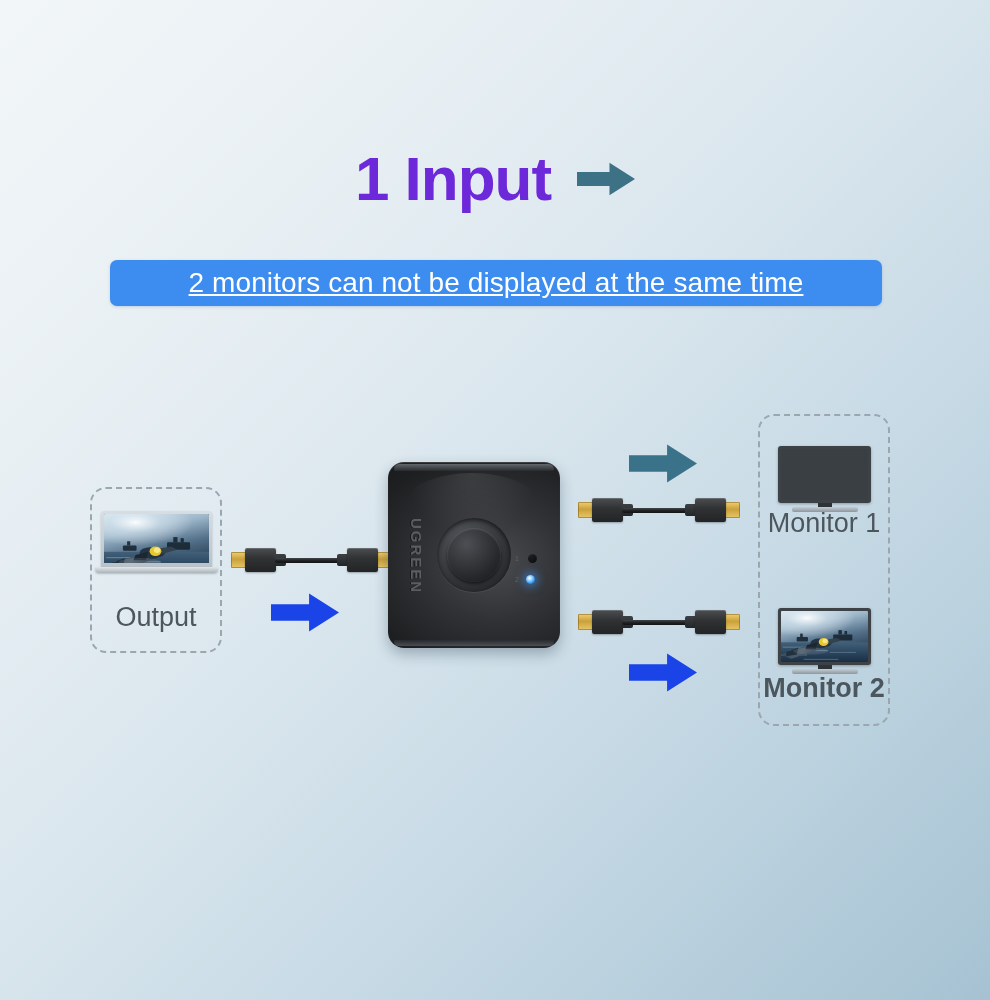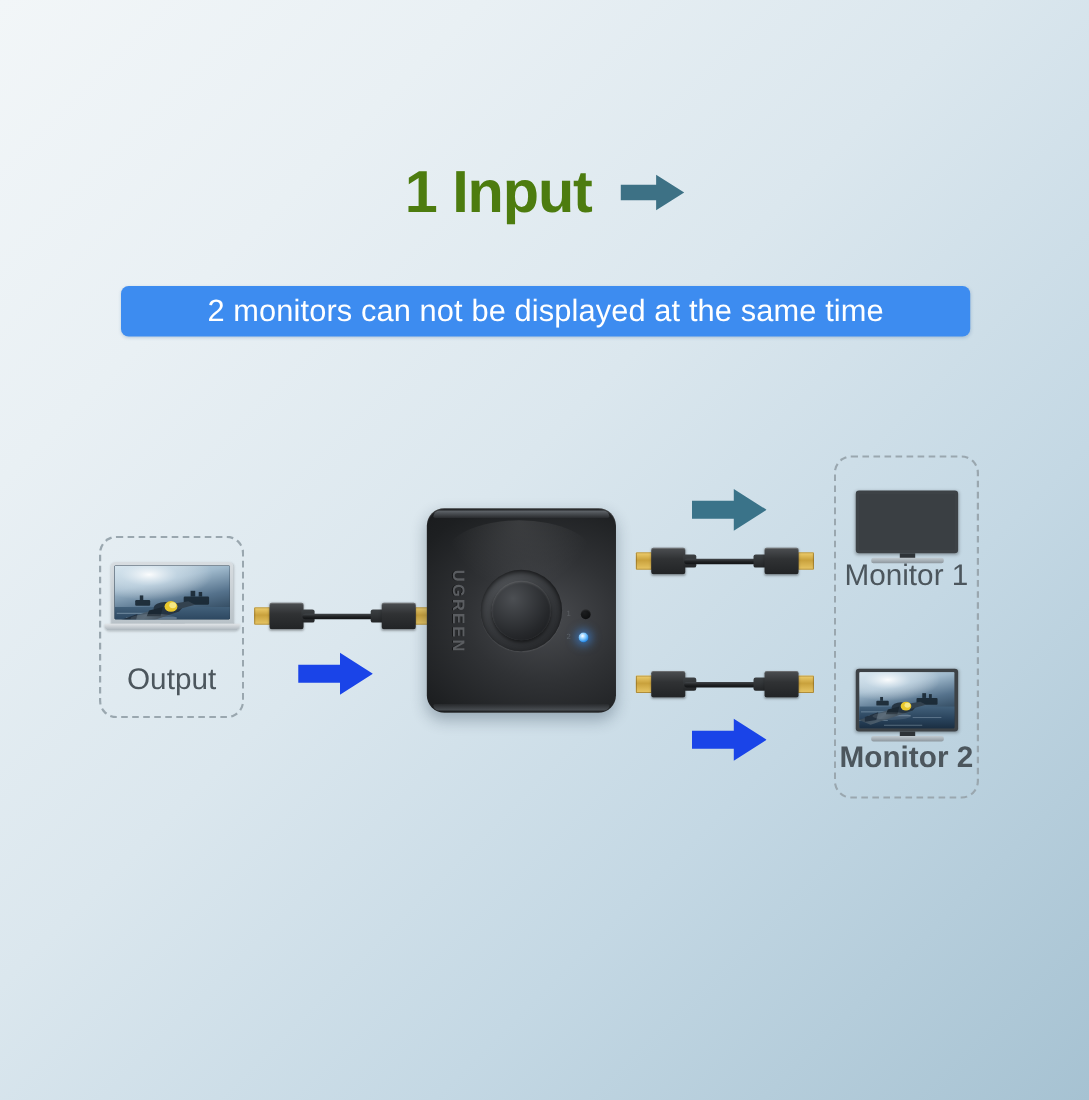--- a/index.html
+++ b/index.html
@@ -12,36 +12,37 @@
     overflow:hidden;
   }
   .stage { position:absolute; inset:0; }
 
   
   .headline {
     position:absolute; top:148px; left:0; width:990px;
     display:flex; align-items:center; justify-content:center; gap:26px;
   }
   .headline-text {
-    font-size:54px; font-weight:bold; color:#4d7c0f;
+    font-size:62px; font-weight:bold; color:#6d28d9;
     letter-spacing:-1px; line-height:1;
   }
   .headline-arrow { display:block; }
 
   .banner {
     position:absolute; top:260px; left:110px;
     width:772px; height:46px;
     background:#3d8cf0;
     border-radius:7px;
     display:flex; align-items:center; justify-content:center;
     box-shadow:0 1px 3px rgba(40,90,150,.22);
   }
   .banner-text {
     color:#ffffff; font-size:28px; font-weight:400; letter-spacing:.1px;
     white-space:nowrap;
+    text-decoration:underline;
   }
 
   
   .dashbox {
     position:absolute;
     border:2px dashed #9aa7af;
     border-radius:16px;
   }
   #box-desktop { left:90px;  top:487px; width:132px; height:166px; }
   #box-monitors{ left:758px; top:414px; width:132px; height:312px; }

